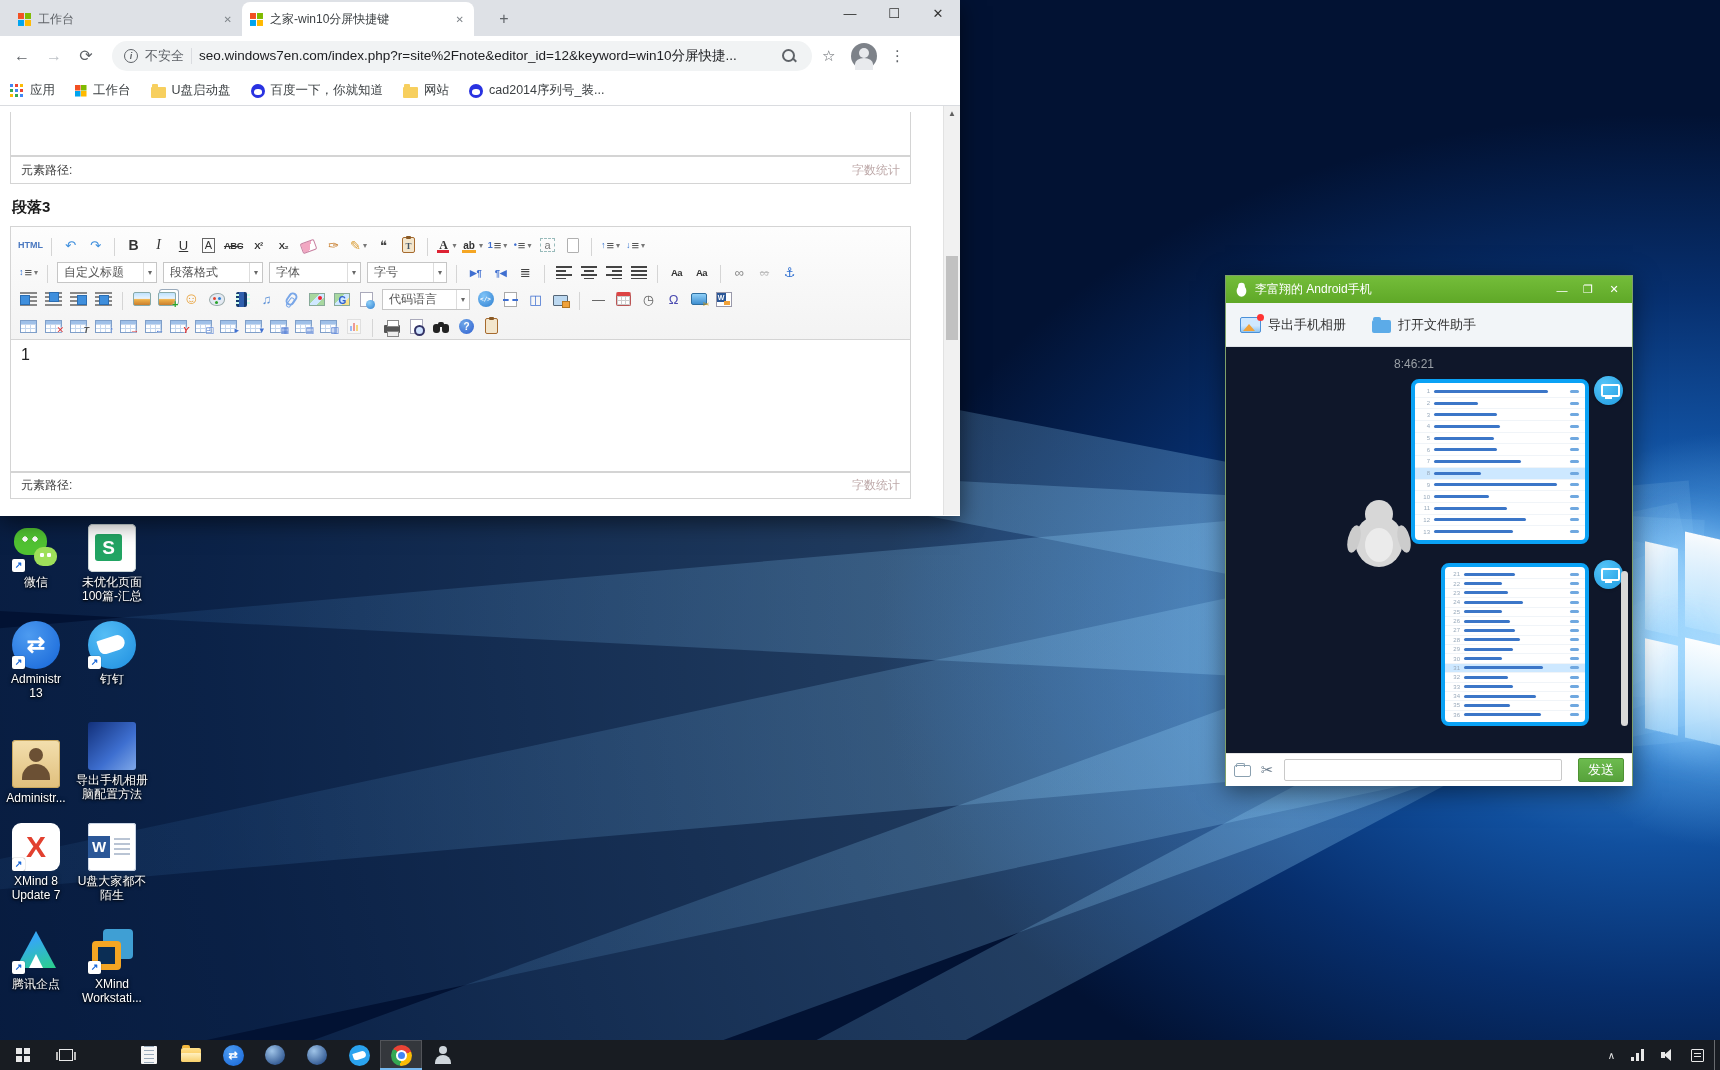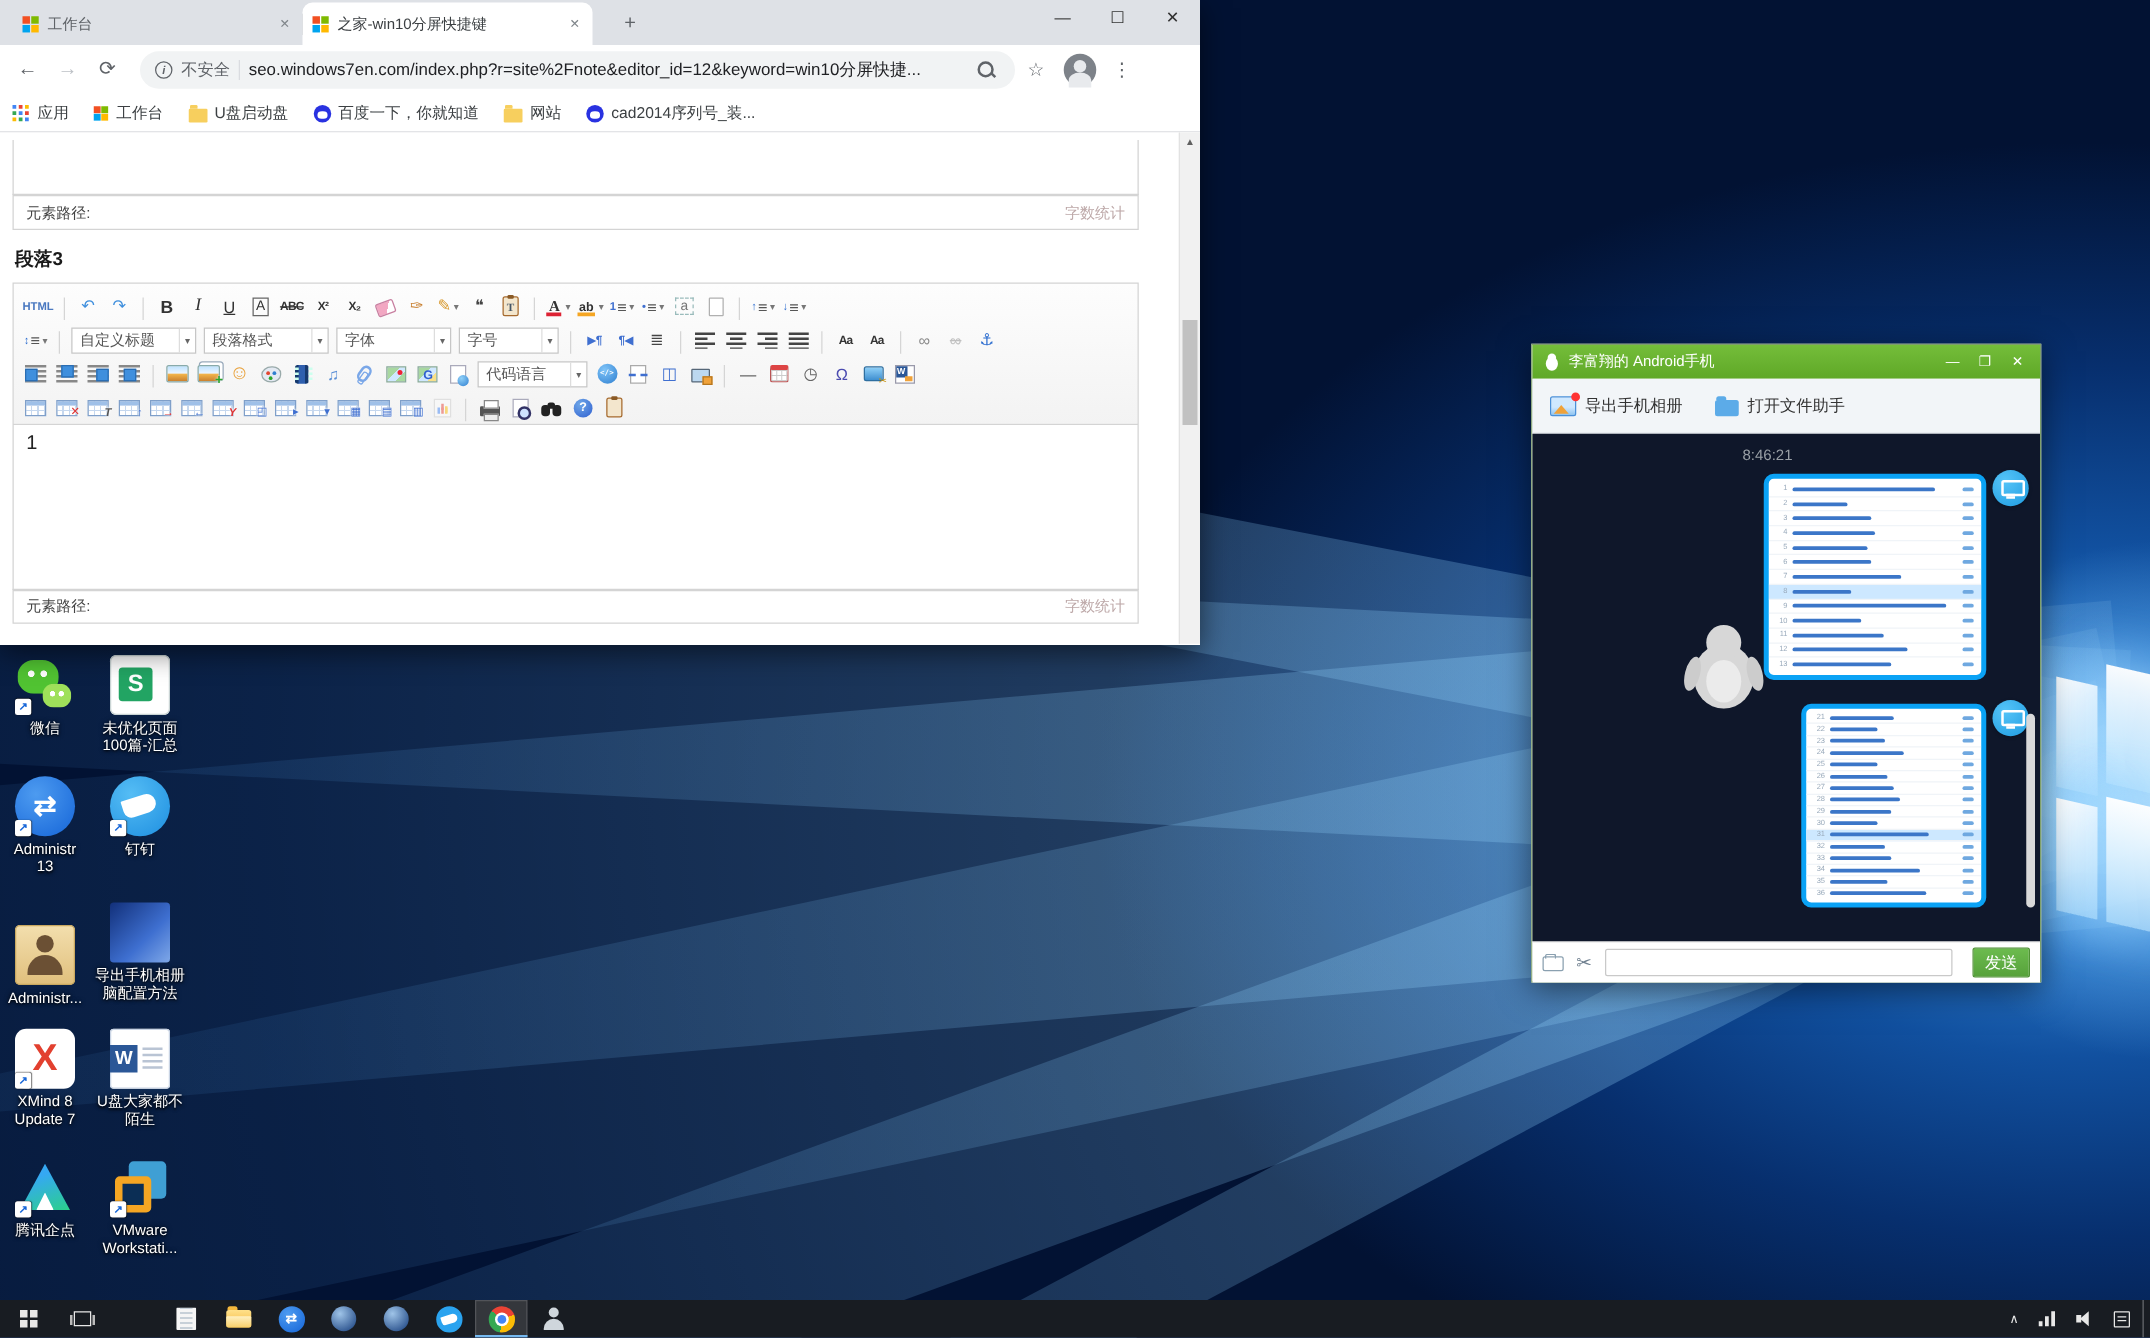--- a/index.html
+++ b/index.html
@@ -421,21 +421,21 @@
         </div>
         <div class="dlabel">
           <div>腾讯企点</div>
         </div>
       </div>
       <div class="dicon" style="left: 76px; top: 926px;">
         <div class="dk dk-vmware">
           <span class="arrowlet">↗</span>
         </div>
         <div class="dlabel">
-          <div>VMware</div>
+          <div>XMind</div>
           <div>Workstati...</div>
         </div>
       </div>
     </div>
 
   <div id="browser">
     <div class="tabstrip">
       <div id="tabs">
           <div class="tab">
             <span class="grid4"></span>

